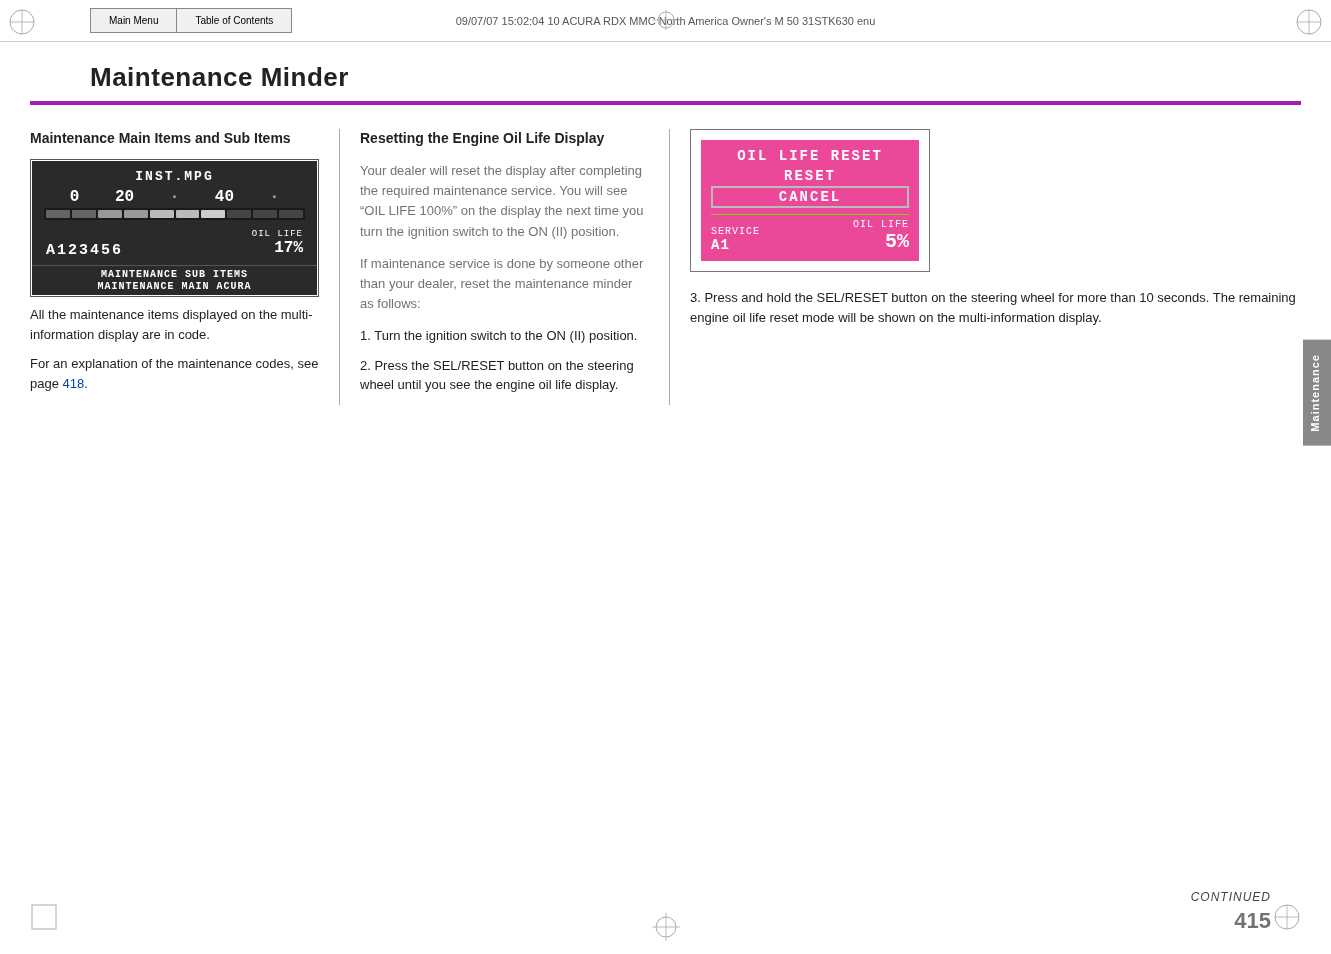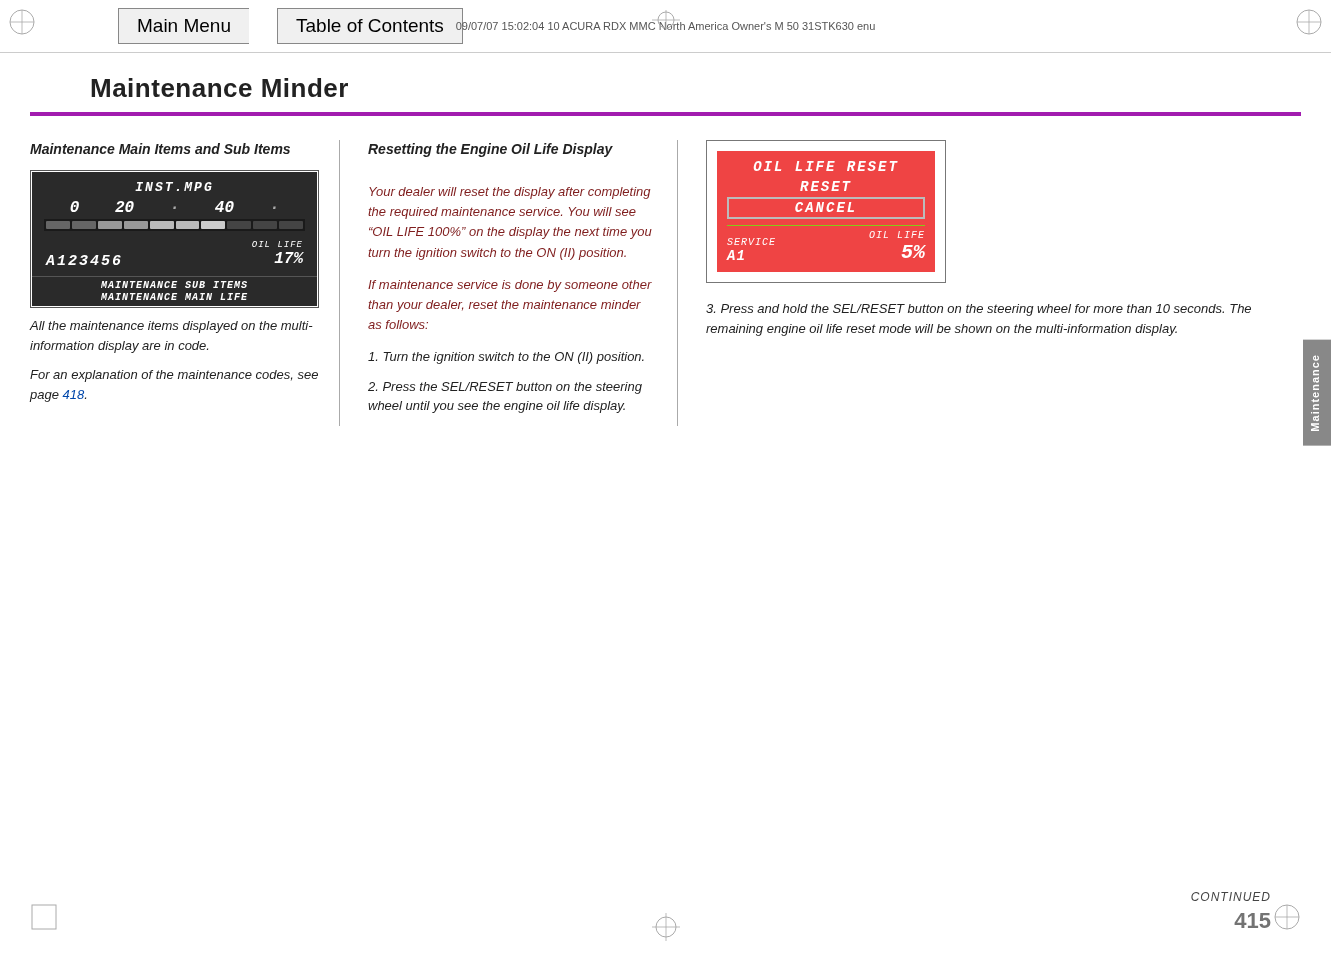--- a/index.html
+++ b/index.html
@@ -27,25 +27,24 @@
     .nav-buttons {
       display: flex;
       align-items: center;
       margin-left: 50px;
       gap: 0;
     }
 
     .nav-btn {
       border: 1px solid #888;
       padding: 6px 18px;
-      font-size: 19px;
+      font-size: 10px;
       background: #f0f0f0;
       cursor: pointer;
       font-family: Arial, Helvetica, sans-serif;
-      margin-left: 28px;
     }
 
     .nav-btn:first-child {
       border-right: none;
     }
 
     .file-info {
       position: absolute;
       left: 50%;
       transform: translateX(-50%);
@@ -65,22 +64,21 @@
       font-size: 26px;
       font-weight: bold;
       color: #222;
       letter-spacing: 0.5px;
     }
 
     
     .main-content {
       display: flex;
       padding: 24px 30px 0 30px;
-      gap: 8px;
-      font-style: italic;
+      gap: 0;
     }
 
     
     .left-col {
       width: 310px;
       padding-right: 20px;
       border-right: 1px solid #aaa;
     }
 
     .section-heading {
@@ -168,28 +166,28 @@
     
     .mid-col {
       width: 330px;
       padding: 0 20px;
       border-right: 1px solid #aaa;
     }
 
     .mid-heading {
       font-size: 14px;
       font-weight: bold;
-      margin-bottom: 24px;
+      margin-bottom: 14px;
       line-height: 1.3;
     }
 
     .mid-body {
       font-size: 13px;
       line-height: 1.55;
-      color: #7f1d1d;
+      color: #737373;
       margin-bottom: 12px;
     }
 
     .numbered-list {
       list-style: none;
       padding: 0;
     }
 
     .numbered-list li {
       font-size: 13px;
@@ -209,21 +207,21 @@
     
     .oil-display-box {
       border: 1px solid #777;
       background: #fff;
       padding: 10px;
       margin-bottom: 16px;
       width: 240px;
     }
 
     .oil-display-inner {
-      background: #ef4444;
+      background: #ec4899;
       color: #fff;
       font-family: 'Courier New', monospace;
       padding: 8px 10px;
     }
 
     .oil-title-row {
       font-size: 14px;
       font-weight: bold;
       text-align: center;
       letter-spacing: 2px;
@@ -438,21 +436,21 @@
           <span class="inst-odometer">A123456</span>
           <div class="inst-oil-life">
             <div class="inst-oil-label">OIL LIFE</div>
             <div class="inst-oil-value">17%</div>
           </div>
         </div>
       </div>
 
       <div style="background:#2a2a2a; color:#fff; text-align:center; font-size:10px; padding:3px 4px; letter-spacing:1px; font-family:'Courier New',monospace; border-top:1px solid #555;">
         <div style="font-size:10px; font-weight:bold;">MAINTENANCE SUB ITEMS</div>
-        <div style="font-size:10px; font-weight:bold; margin-top:1px;">MAINTENANCE MAIN LIFE</div>
+        <div style="font-size:10px; font-weight:bold; margin-top:1px;">MAINTENANCE MAIN ACURA</div>
       </div>
     </div>
 
     <p class="body-text">All the maintenance items displayed on the multi-information display are in code.</p>
     <p class="body-text">
       <span>For an explanation of the maintenance codes, see page</span>
       <a class="link-text">418</a><span>.</span>
     </p>
   </div>
 

